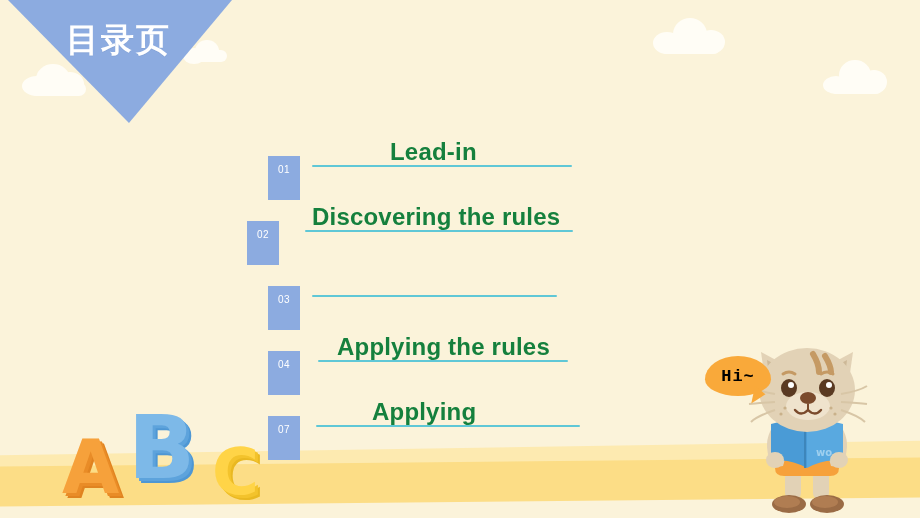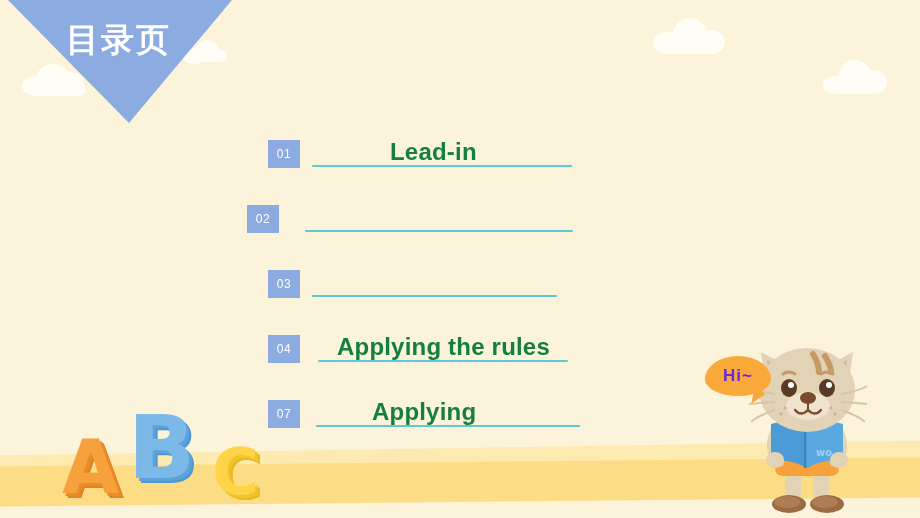--- a/index.html
+++ b/index.html
@@ -40,23 +40,23 @@
   }
 
   
   .cloud{position:absolute;}
   .cloud i{position:absolute;background:#fffdf6;border-radius:50%;display:block;}
 
   
   .menu{position:absolute;left:0;top:126px;width:920px;}
   .row{position:relative;height:65px;}
   .badge{
-    position:absolute;width:32px;height:28px;background:#8cabe0;
-    color:#ffffff;font-size:12px;line-height:28px;text-align:center;
-    font-family:"Liberation Sans",sans-serif;letter-spacing:.5px;
+    position:absolute;width:32px;height:44px;background:#8cabe0;
+    color:#ffffff;font-size:10px;line-height:28px;text-align:center;
+    font-family:"Liberation Sans",sans-serif;letter-spacing:.5px;margin-top:16px;
   }
   .label{
     position:absolute;color:#15803d;font-size:24px;font-weight:bold;
     white-space:nowrap;letter-spacing:.2px;
     font-family:"Liberation Sans","DejaVu Sans",sans-serif;
   }
   .rule{position:absolute;height:2px;background:#5fc7d6;border-radius:2px;}
 
   
   .abc{position:absolute;left:52px;bottom:8px;width:220px;height:90px;}
@@ -78,22 +78,22 @@
     background:#f9a93a;border-radius:50% 50% 50% 50%/58% 58% 42% 42%;
   }
   .bubble:after{
     content:"";position:absolute;right:6px;bottom:-9px;
     width:0;height:0;border-left:12px solid #f9a93a;
     border-top:6px solid transparent;border-bottom:12px solid transparent;
     transform:rotate(12deg);
   }
   .bubble b{
     position:absolute;inset:0;display:flex;align-items:center;justify-content:center;
-    color:#6d28d9;font-size:17px;font-weight:bold;letter-spacing:1px;
-    font-family:Liberation Sans, sans-serif;
+    color:#000000;font-size:17px;font-weight:bold;letter-spacing:1px;
+    font-family:Liberation Mono, monospace;
   }
 </style>
 </head>
 <body>
 
 <div class="stage">
 
   <div class="ground">
     <div class="ground-far"></div>
     <div class="ground-mid"></div>
@@ -133,20 +133,21 @@
   <div class="menu">
 
     <div class="row">
       <div class="badge" style="left:268px;top:14px;">01</div>
       <div class="label" style="left:390px;top:12px;">Lead-in</div>
       <div class="rule" style="left:312px;top:39px;width:260px;"></div>
     </div>
 
     <div class="row">
       <div class="badge" style="left:247px;top:14px;">02</div>
+      <div class="label" style="left:312px;top:12px;">Discovering the rules</div>
       <div class="rule" style="left:305px;top:39px;width:268px;"></div>
     </div>
 
     <div class="row">
       <div class="badge" style="left:268px;top:14px;">03</div>
       <div class="rule" style="left:312px;top:39px;width:245px;"></div>
     </div>
 
     <div class="row">
       <div class="badge" style="left:268px;top:14px;">04</div>

